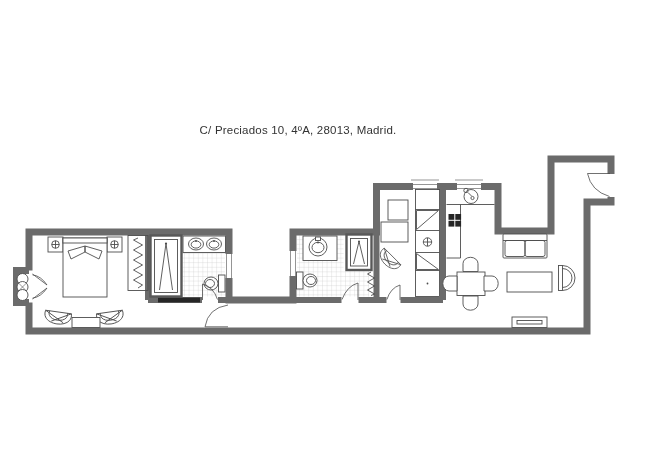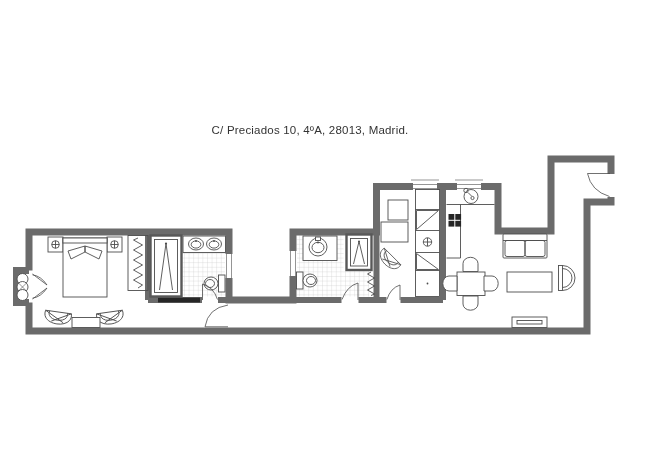--- a/index.html
+++ b/index.html
@@ -2,21 +2,21 @@
 <html style="--wall: #6b6b6b; --line: #4d4d4d; --tile: #c9c9c9; --paper: #ffffff; --ink: #333333; --threshold: #262626;"><head>
 <meta charset="utf-8">
 <style>
   :root{
     --wall:#6b6b6b; --line:#4d4d4d; --tile:#c9c9c9; --paper:#ffffff;
     --ink:#333333; --threshold:#262626;
   }
   html,body{margin:0;padding:0;background:var(--paper);}
   #stage{position:relative;width:650px;height:450px;background:var(--paper);overflow:hidden;
          font-family:"Liberation Sans", sans-serif;}
-  #address{position:absolute;top:124px;left:160px;width:300px;text-align:center;
+  #address{position:absolute;top:124px;left:148px;width:300px;text-align:center;
            font-size:11.5px;color:var(--ink);letter-spacing:.2px;}
   svg{position:absolute;top:0;left:0;}
   .wall{fill:none;stroke:var(--wall);stroke-width:7;stroke-linecap:butt;stroke-linejoin:miter;}
   .wall6{fill:none;stroke:var(--wall);stroke-width:6;stroke-linecap:butt;}
   .f{fill:none;stroke:var(--line);stroke-width:.9;}
   .fw{fill:#fff;stroke:var(--line);stroke-width:.9;}
   .thin{fill:none;stroke:var(--line);stroke-width:.6;}
   .arc{fill:none;stroke:var(--line);stroke-width:.8;}
   .sh{fill:#fff;stroke:#585858;stroke-width:2.4;}
   .dk{fill:var(--threshold);stroke:none;}

